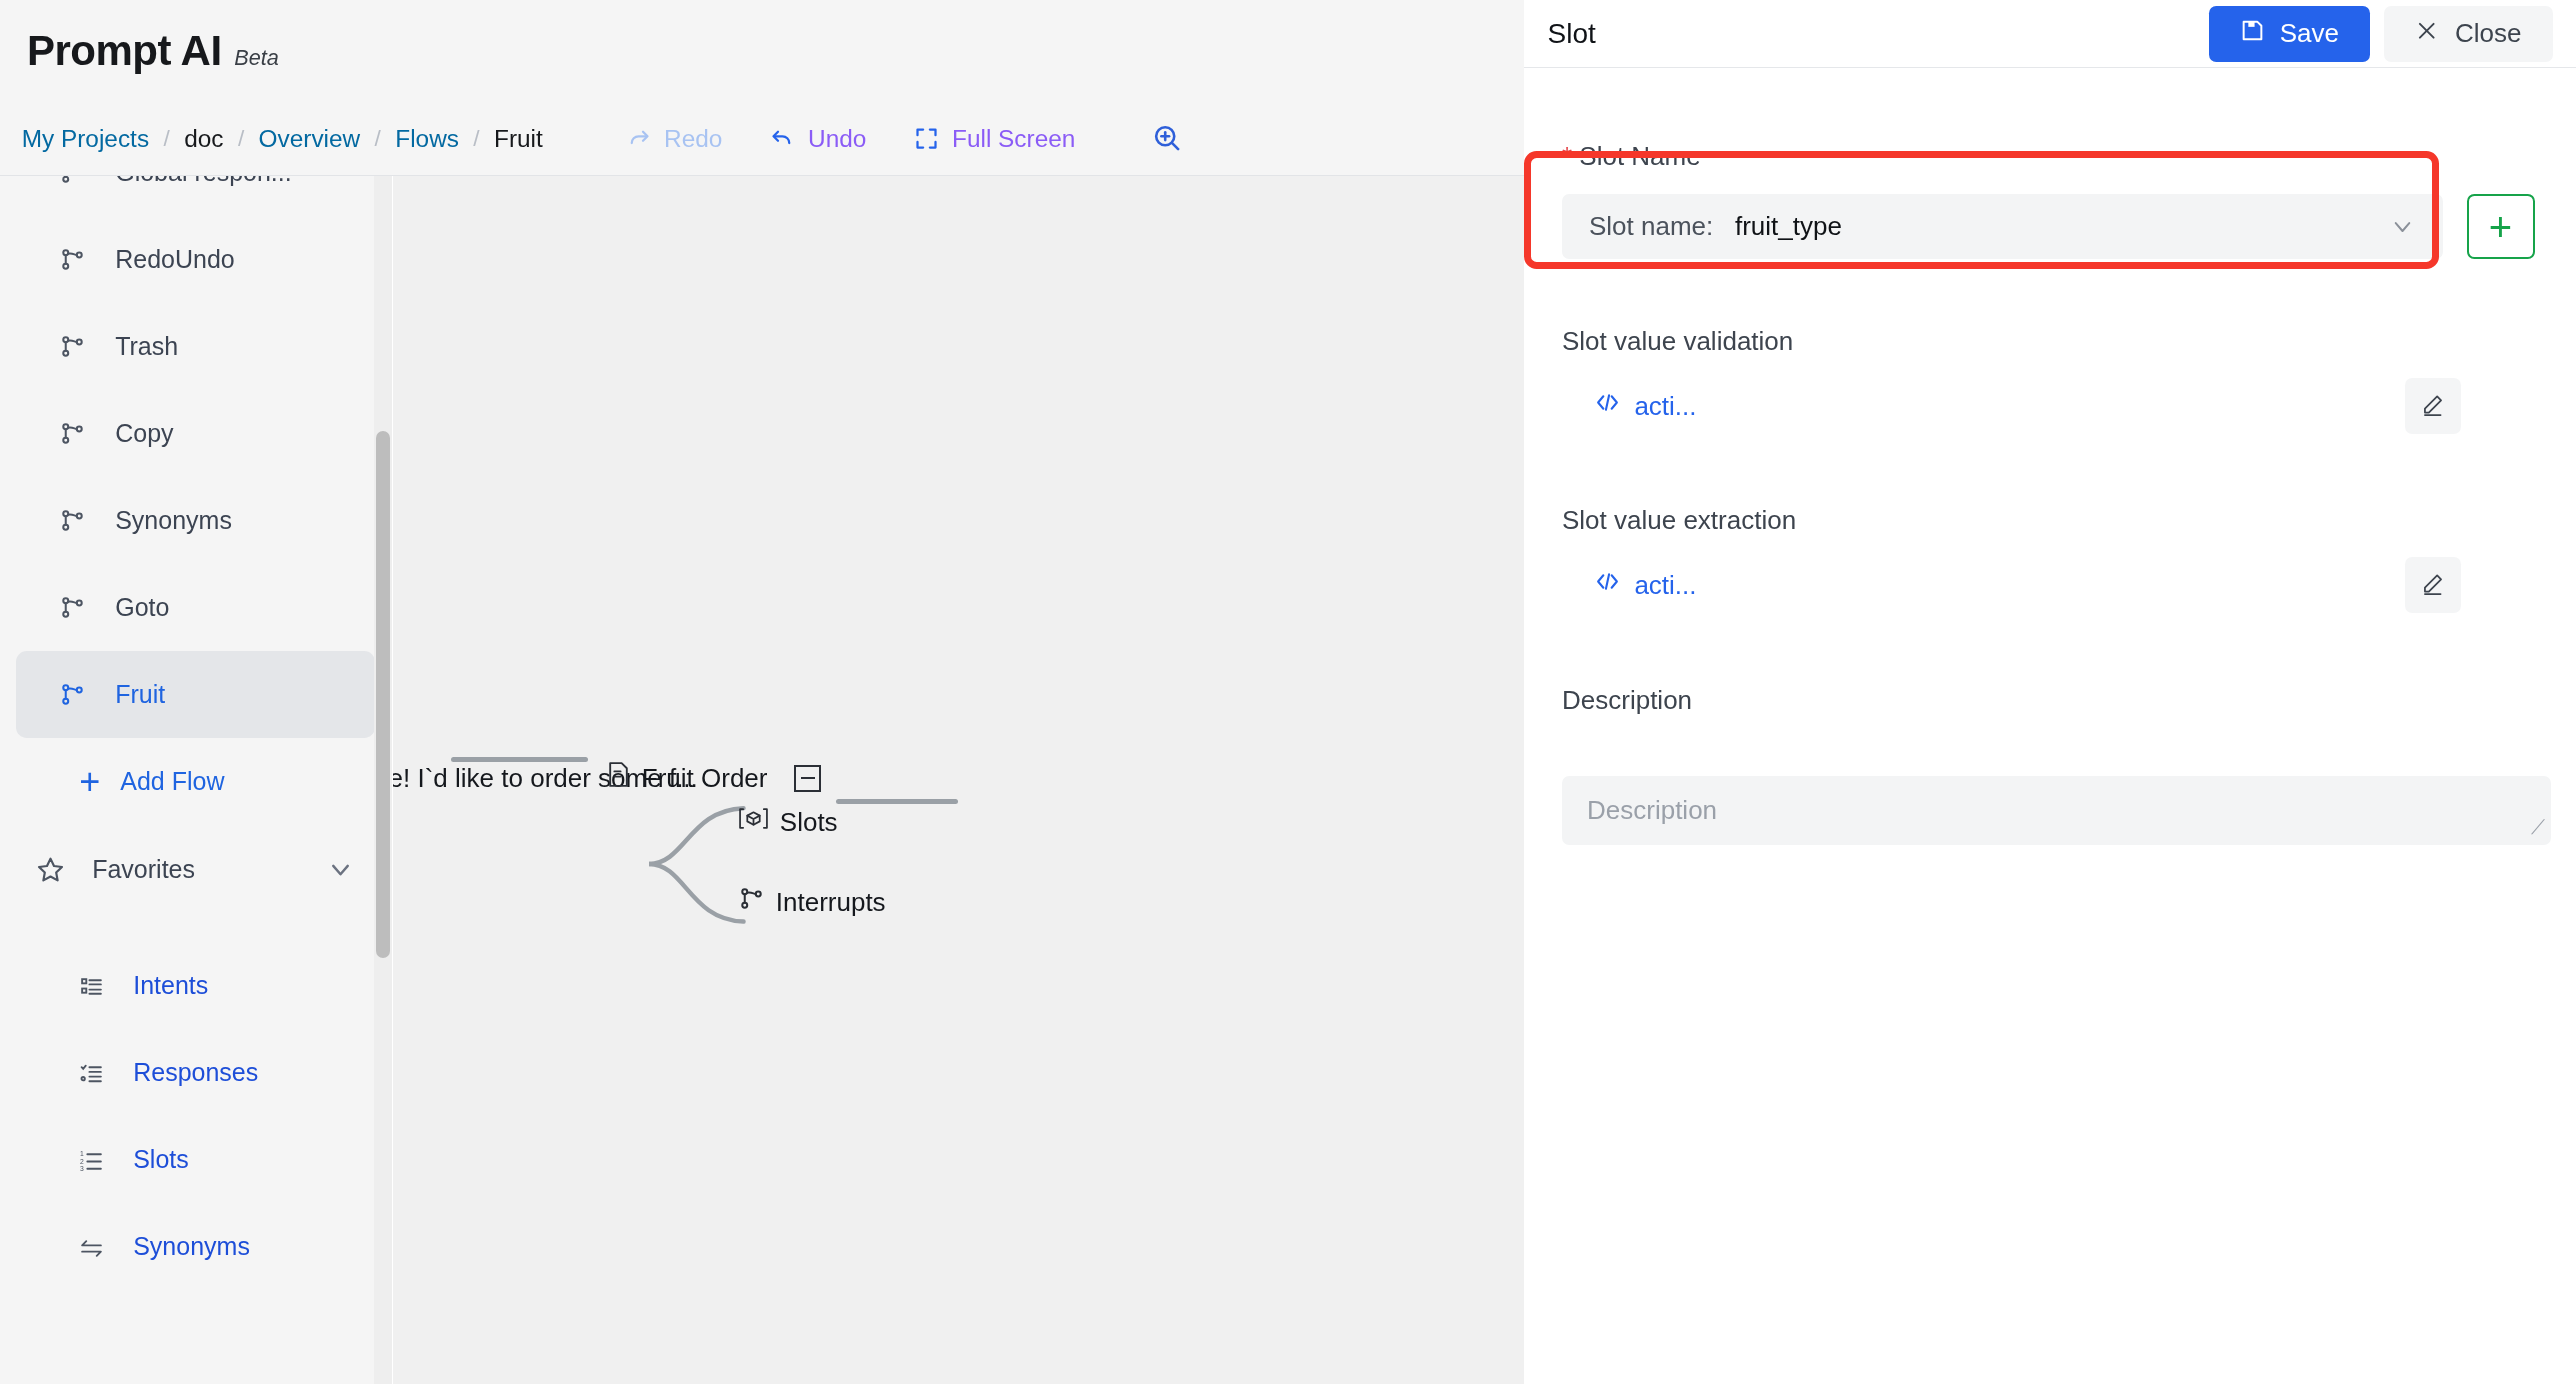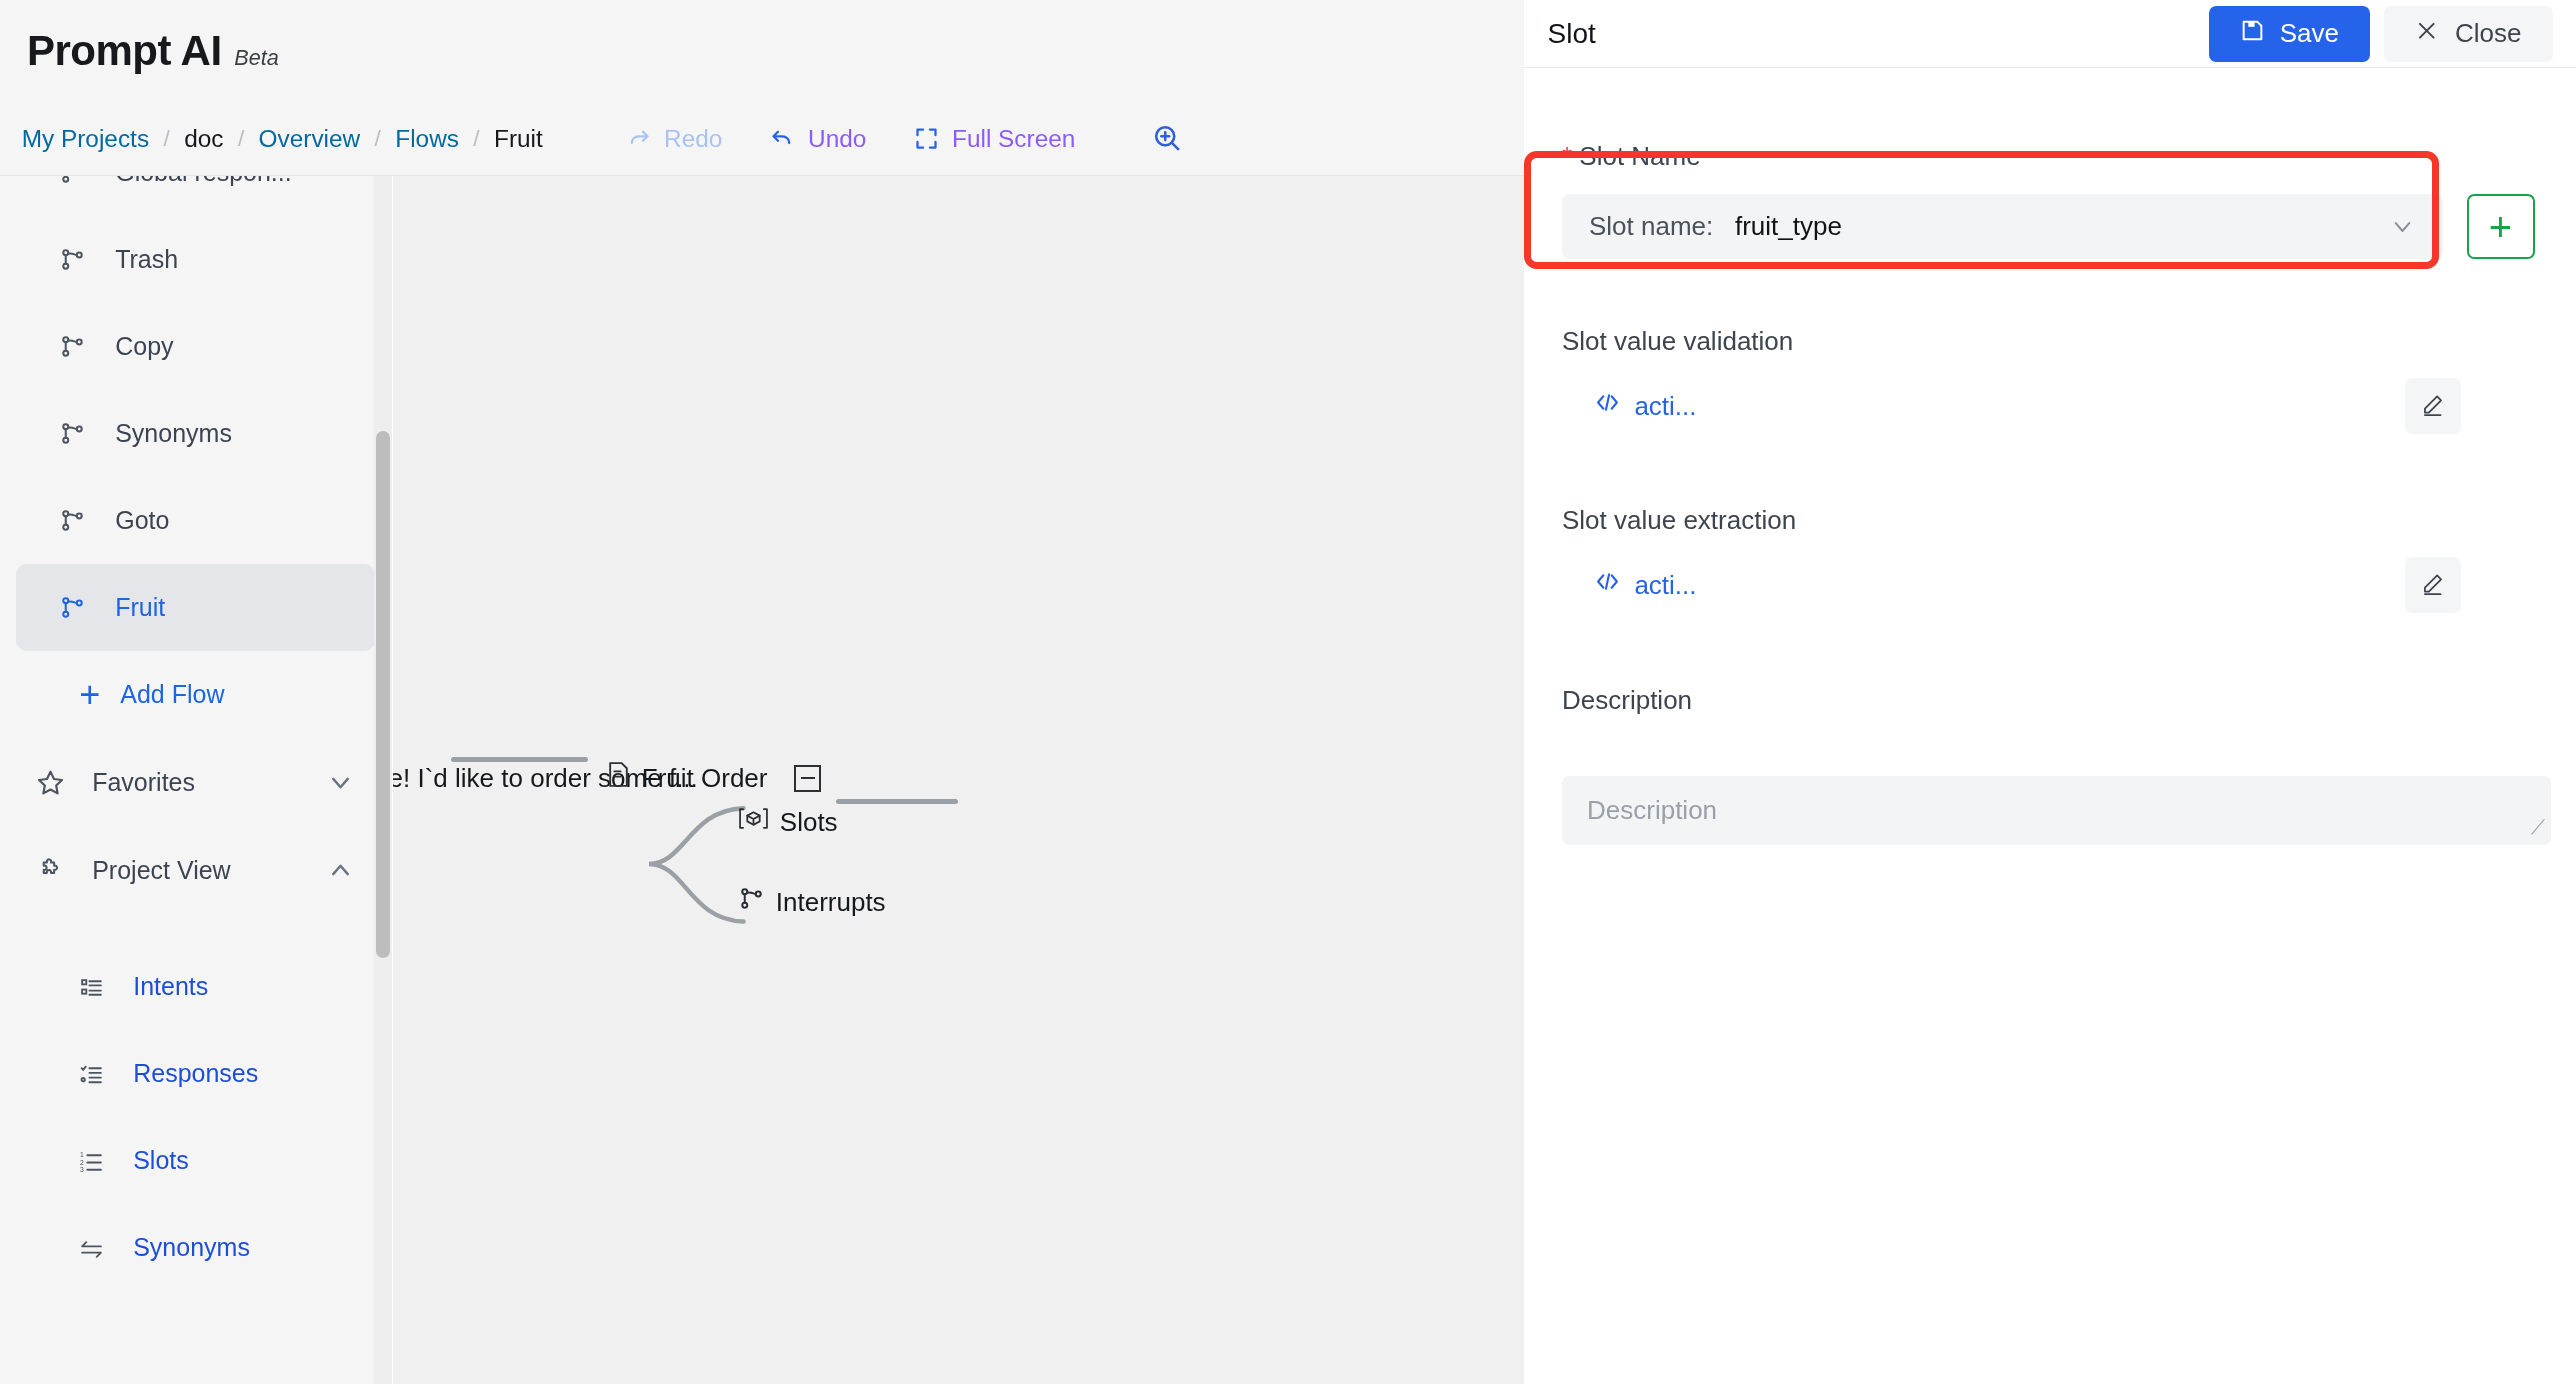--- a/index.html
+++ b/index.html
@@ -309,20 +309,31 @@
           <svg width="27" height="27" viewBox="0 0 24 24" fill="none" stroke="#4d5562" stroke-width="1.8" stroke-linecap="round" stroke-linejoin="round">
             <circle cx="6" cy="18" r="2.2"></circle>
               <circle cx="6" cy="6" r="2.2"></circle>
               <circle cx="18" cy="8" r="2.2"></circle>
             <path d="M6 8.2v7.6M8.2 6.8C12 6 14 8 15.8 8"></path>
           </svg>
         </span>
         <span class="nv-label">Global respon...</span>
       </div>
 
+      <div class="nav-item">
+        <span class="nv-ico">
+          <svg width="27" height="27" viewBox="0 0 24 24" fill="none" stroke="#4d5562" stroke-width="1.8" stroke-linecap="round" stroke-linejoin="round">
+            <circle cx="6" cy="18" r="2.2"></circle>
+              <circle cx="6" cy="6" r="2.2"></circle>
+              <circle cx="18" cy="8" r="2.2"></circle>
+            <path d="M6 8.2v7.6M8.2 6.8C12 6 14 8 15.8 8"></path>
+          </svg>
+        </span>
+        <span class="nv-label">RedoUndo</span>
+      </div>
 
       <div class="nav-item">
         <span class="nv-ico">
           <svg width="27" height="27" viewBox="0 0 24 24" fill="none" stroke="#4d5562" stroke-width="1.8" stroke-linecap="round" stroke-linejoin="round">
             <circle cx="6" cy="18" r="2.2"></circle>
               <circle cx="6" cy="6" r="2.2"></circle>
               <circle cx="18" cy="8" r="2.2"></circle>
             <path d="M6 8.2v7.6M8.2 6.8C12 6 14 8 15.8 8"></path>
           </svg>
         </span>
@@ -389,33 +400,20 @@
           </svg>
         </span>
         <span class="g-label">Favorites</span>
         <span class="g-chev">
           <svg width="29" height="29" viewBox="0 0 24 24" fill="none" stroke="#6b7280" stroke-width="2" stroke-linecap="round" stroke-linejoin="round">
             <polyline points="6 9 12 16 18 9"></polyline>
           </svg>
         </span>
       </div>
 
-      <div class="nav-group">
-        <span class="g-ico">
-          <svg width="29" height="29" viewBox="0 0 24 24" fill="none" stroke="#4d5562" stroke-width="1.7" stroke-linejoin="round">
-            <path d="M9 4.5a1.8 1.8 0 1 1 3.4.9h2.6v2.6a1.8 1.8 0 1 1 0 3.4v2.6h-2.6a1.8 1.8 0 1 0-3.4 0H6.4v-2.6a1.8 1.8 0 1 0 0-3.4V5.4H9z"></path>
-          </svg>
-        </span>
-        <span class="g-label">Project View</span>
-        <span class="g-chev">
-          <svg width="29" height="29" viewBox="0 0 24 24" fill="none" stroke="#6b7280" stroke-width="2" stroke-linecap="round" stroke-linejoin="round">
-            <polyline points="6 15 12 8 18 15"></polyline>
-          </svg>
-        </span>
-      </div>
 
       <div class="nav-sub">
         <span class="s-ico">
           <svg width="25" height="25" viewBox="0 0 24 24" fill="none" stroke="#4d5562" stroke-width="1.8" stroke-linecap="round">
             <rect x="3" y="4" width="4" height="4"></rect>
               <rect x="3" y="13" width="4" height="4"></rect>
             <line x1="10" y1="5" x2="21" y2="5"></line>
               <line x1="10" y1="9" x2="21" y2="9"></line>
             <line x1="10" y1="14" x2="21" y2="14"></line>
               <line x1="10" y1="18" x2="21" y2="18"></line>

